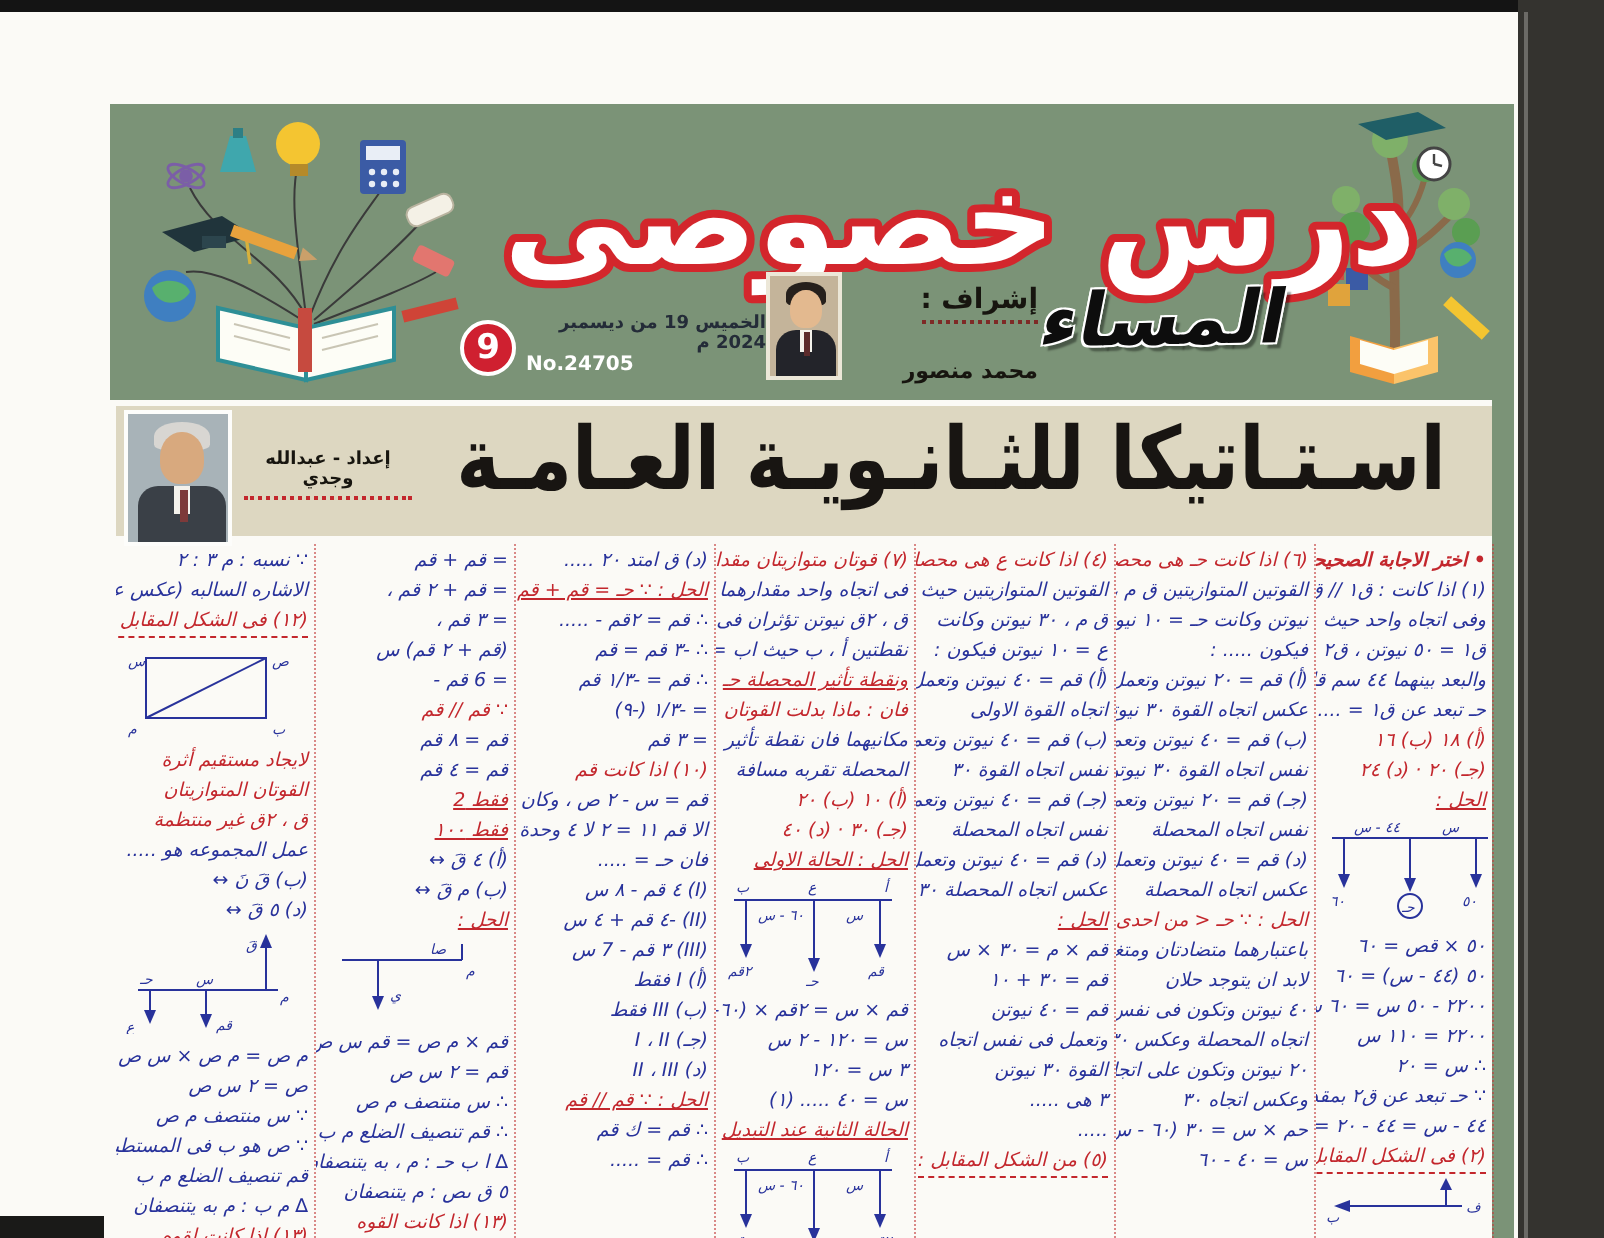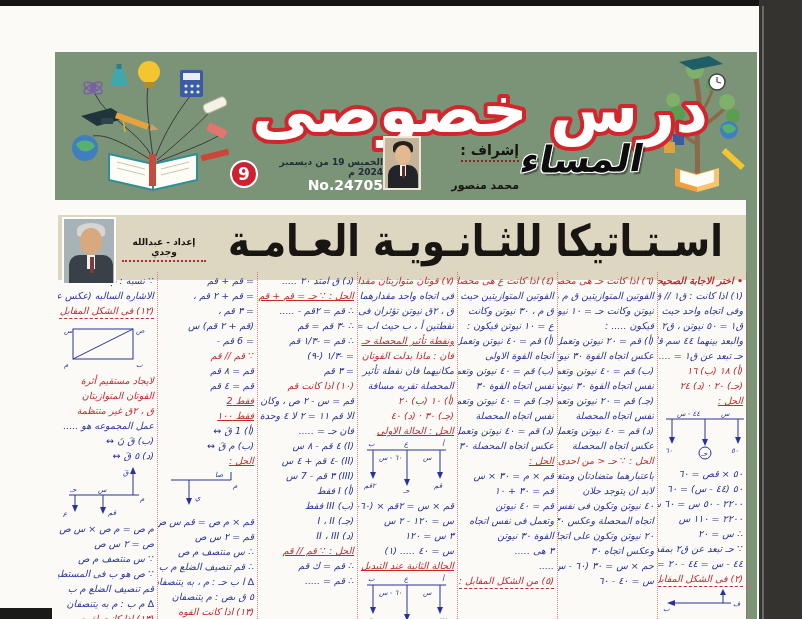--- a/index.html
+++ b/index.html
@@ -16,36 +16,36 @@
   
   .banner{position:absolute;left:55px;top:52px;width:702px;height:148px;background:#7b9377;}
   .illu-left{position:absolute;left:8px;top:6px;}
   .illu-right{position:absolute;left:592px;top:4px;}
   .masthead-svg{position:absolute;left:190px;top:0px;}
   .page-circle{position:absolute;left:175px;top:108px;width:28px;height:28px;border-radius:50%;
     background:#cf2030;border:2px solid #fff;box-sizing:border-box;
     display:flex;align-items:center;justify-content:center;color:#fff;font-weight:bold;font-size:17px;}
   .date-block{position:absolute;left:208px;top:105px;width:120px;direction:rtl;text-align:right;}
   .date-line{font-size:9px;font-weight:bold;color:#242c38;}
-  .issue-line{font-size:14px;font-weight:bold;color:#ffffff;direction:ltr;text-align:right;}
+  .issue-line{font-size:10px;font-weight:bold;color:#ffffff;direction:ltr;text-align:left;}
   .sup-photo{position:absolute;left:328px;top:84px;width:38px;height:54px;background:#c4b49a;
     border:2px solid #ece7d8;box-sizing:border-box;overflow:hidden;}
   .sup-block{position:absolute;left:372px;top:90px;width:92px;direction:rtl;text-align:right;}
   .sup-label{font-size:14px;font-weight:bold;color:#17150f;}
   .sup-dots{border-top:2px dotted #7e2a26;width:58px;margin:2px 0 2px auto;}
   .sup-name{font-size:11px;font-weight:bold;color:#17150f;margin-top:17px;}
   .logo{position:absolute;left:478px;top:86px;width:110px;text-align:center;
     font-size:37px;font-weight:bold;color:#0d0d0d;transform:skewX(-12deg) rotate(-1deg);
     text-shadow:-1px -1px 0 #fff,1px -1px 0 #fff,-1px 1px 0 #fff,1px 1px 0 #fff,3px 3px 1px rgba(0,0,0,.4);
     direction:rtl;}
 
   .green-strip{position:absolute;left:746px;top:200px;width:11px;height:419px;background:#7b9377;}
 
   
-  .lesson-bar{position:absolute;left:58px;top:215px;width:688px;height:65px;background:#ddd7c1;}
+  .lesson-bar{position:absolute;left:58px;top:203px;width:688px;height:65px;background:#ddd7c1;}
   .author-photo{position:absolute;left:4px;top:2px;width:54px;height:68px;background:#a8b3b8;
     border:2px solid #fdfdfb;box-sizing:border-box;overflow:hidden;z-index:3;}
   .author-caption{position:absolute;left:64px;top:22px;width:84px;font-size:9px;font-weight:bold;
     color:#17150f;direction:rtl;text-align:center;border-bottom:2px dotted #c3272d;padding-bottom:3px;}
   .lesson-title{position:absolute;left:155px;top:6px;width:525px;height:54px;
     font-size:37px;font-weight:bold;color:#181512;direction:rtl;text-align:center;
     transform:scaleY(1.18);letter-spacing:-1px;white-space:nowrap;}
 
   
   .ph-hair{position:absolute;border-radius:50% 50% 20% 20%;}
@@ -363,21 +363,21 @@
         <div class="ln b">= قم + قم</div>
         <div class="ln b">= قم + ٢ قم ،</div>
         <div class="ln b">= ٣ قم ،</div>
         <div class="ln b">(قم + ٢ قم) س</div>
         <div class="ln b">= 6 قم -</div>
         <div class="ln r">∵ قم // قم</div>
         <div class="ln b">قم = ٨ قم</div>
         <div class="ln b">قم = ٤ قم</div>
         <div class="ln r u">فقط 2</div>
         <div class="ln r u">فقط ١٠٠</div>
-        <div class="ln b">(أ) 1 قَ ↔</div>
+        <div class="ln b">(أ) ٤ قَ ↔</div>
         <div class="ln b">(ب) م قَ ↔</div>
         <div class="ln r u">الحل :</div>
         <div class="dwrap"><svg id="dg-b1" class="diagram" width="78" height="42" viewBox="0 0 78 42">
       <line x1="10" y1="12" x2="70" y2="12"></line>
       <line x1="70" y1="12" x2="70" y2="4"></line>
       <text x="54" y="9">صا</text>
       <line x1="28" y1="12" x2="28" y2="32"></line>
             <polygon points="25,30 31,30 28,37"></polygon>
       <text x="34" y="32">ي</text>
       <text x="72" y="20">م</text>

